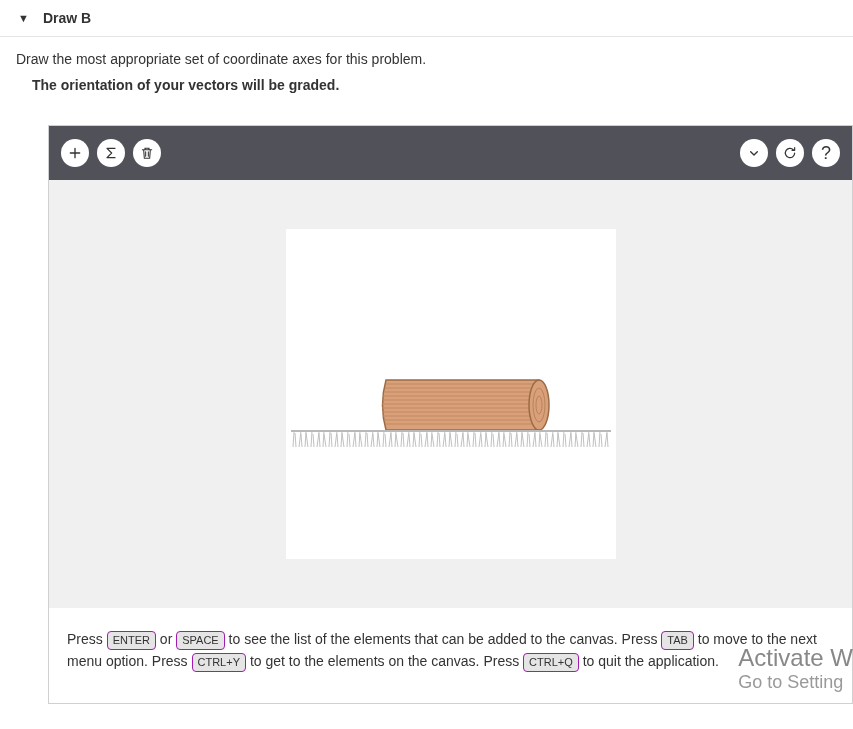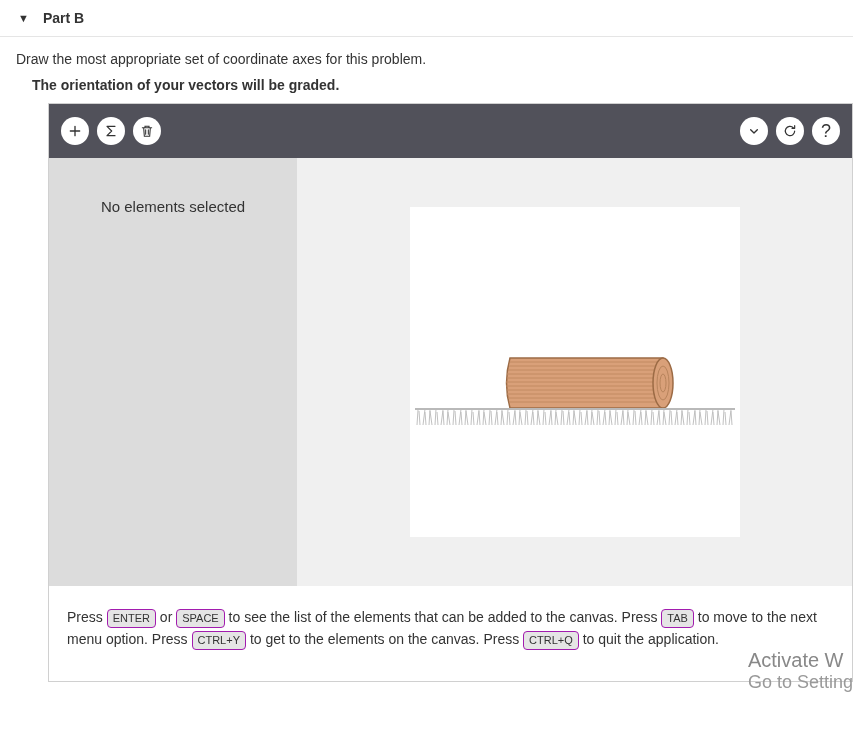--- a/index.html
+++ b/index.html
@@ -1,44 +1,44 @@
 <!DOCTYPE html>
 <html><head>
   <meta charset="utf-8">
   <style>
     * { box-sizing: border-box; margin: 0; padding: 0; }
     body { font-family: -apple-system, BlinkMacSystemFont, "Segoe UI", Arial, sans-serif; background: #fff; font-size: 14px; color: #333; }
     .section-header { padding: 10px 18px; border-bottom: 1px solid #e5e5e5; display: flex; align-items: center; }
     .caret { font-size: 11px; margin-right: 14px; }
     .section-title { font-weight: 700; font-size: 14px; }
     .instructions { padding: 14px 16px 4px; font-size: 14px; color: #333; }
-    .instructions-bold { padding: 6px 32px 10px; font-size: 14px; font-weight: 700; color: #333; }
+    .instructions-bold { padding: 6px 32px 32px; font-size: 14px; font-weight: 700; color: #333; }
     .widget-frame { margin: 0 0 0 48px; border: 1px solid #d0d0d0; background: #fff; }
     .toolbar { background: #51515a; height: 54px; display: flex; align-items: center; padding: 0 12px; }
     .toolbar-left { display: flex; gap: 8px; }
     .toolbar-right { margin-left: auto; display: flex; gap: 8px; }
     .tool-btn { width: 28px; height: 28px; border-radius: 50%; background: #fff; display: flex; align-items: center; justify-content: center; cursor: pointer; font-size: 16px; color: #333; font-weight: 400; }
     .tool-btn svg { width: 16px; height: 16px; }
     .workspace { display: flex; height: 428px; }
     .side-panel { width: 248px; background: #dcdcdc; padding: 40px 18px 18px; text-align: center; font-size: 15px; color: #333; }
     .canvas-area { flex: 1; background: #f0f0f0; position: relative; display:flex; align-items:center; justify-content:center; }
     .canvas-white { width: 330px; height: 330px; background: #fff; position: relative; }
     .log-on-grass { position: absolute; left: 50%; top: 50%; transform: translate(-50%, -50%); }
     .help-text { padding: 20px 18px 30px; font-size: 14px; color: #333; line-height: 1.6; }
     .kbd { display: inline-block; border: 1px solid #a21caf; border-radius: 4px; padding: 0px 5px; font-size: 11px; font-family: inherit; background: #e5e5e5; vertical-align: middle; }
     .watermark { position: fixed; right: 0; bottom: 36px; color: #777; text-align: left; pointer-events: none; }
-    .wm-line1 { font-size: 20px; color: #888; }
+    .wm-line1 { font-size: 24px; color: #888; }
     .wm-line2 { font-size: 18px; color: #999; }
   </style>
 </head>
 <body>
 
 <div class="section-header">
   <span class="caret">▼</span>
-  <span class="section-title">Part B</span>
+  <span class="section-title">Draw B</span>
 </div>
 
 <div class="instructions">Draw the most appropriate set of coordinate axes for this problem.</div>
 <div class="instructions-bold">The orientation of your vectors will be graded.</div>
 
 <div class="widget-frame">
   <div class="toolbar">
     <div class="toolbar-left">
       <div class="tool-btn">
         <svg viewBox="0 0 24 24">
@@ -67,23 +67,20 @@
             <path d="M19 12a7 7 0 1 1-2.05-4.95M19 4v4h-4" stroke="#333" stroke-width="1.8" fill="none" stroke-linecap="round" stroke-linejoin="round"></path>
           </svg>
       </div>
       <div class="tool-btn">
         <span style="font-size:18px; font-weight:400;">?</span>
       </div>
     </div>
   </div>
 
   <div class="workspace">
-    <div class="side-panel">
-      <div>No elements selected</div>
-    </div>
     <div class="canvas-area">
       <div class="canvas-white">
         <svg class="log-on-grass" width="320" height="120" viewBox="0 0 320 120">
 
           <g>
             <path d="M 95 46 Q 88 71 95 96 L 248 96 Q 260 71 248 46 Z" fill="#d9a079" stroke="#9c6b45" stroke-width="1.5"></path>
 
             <path d="M 95 50 L 248 50 M 94 54 L 249 54 M 93 58 L 250 58 M 92 62 L 251 62 M 92 66 L 252 66 M 91 70 L 253 70 M 91 74 L 253 74 M 92 78 L 252 78 M 92 82 L 251 82 M 93 86 L 250 86 M 94 90 L 249 90" stroke="#c28a62" stroke-width="1" fill="none"></path>
 
             <ellipse cx="248" cy="71" rx="10" ry="25" fill="#d9a079" stroke="#9c6b45" stroke-width="1.5"></ellipse>

